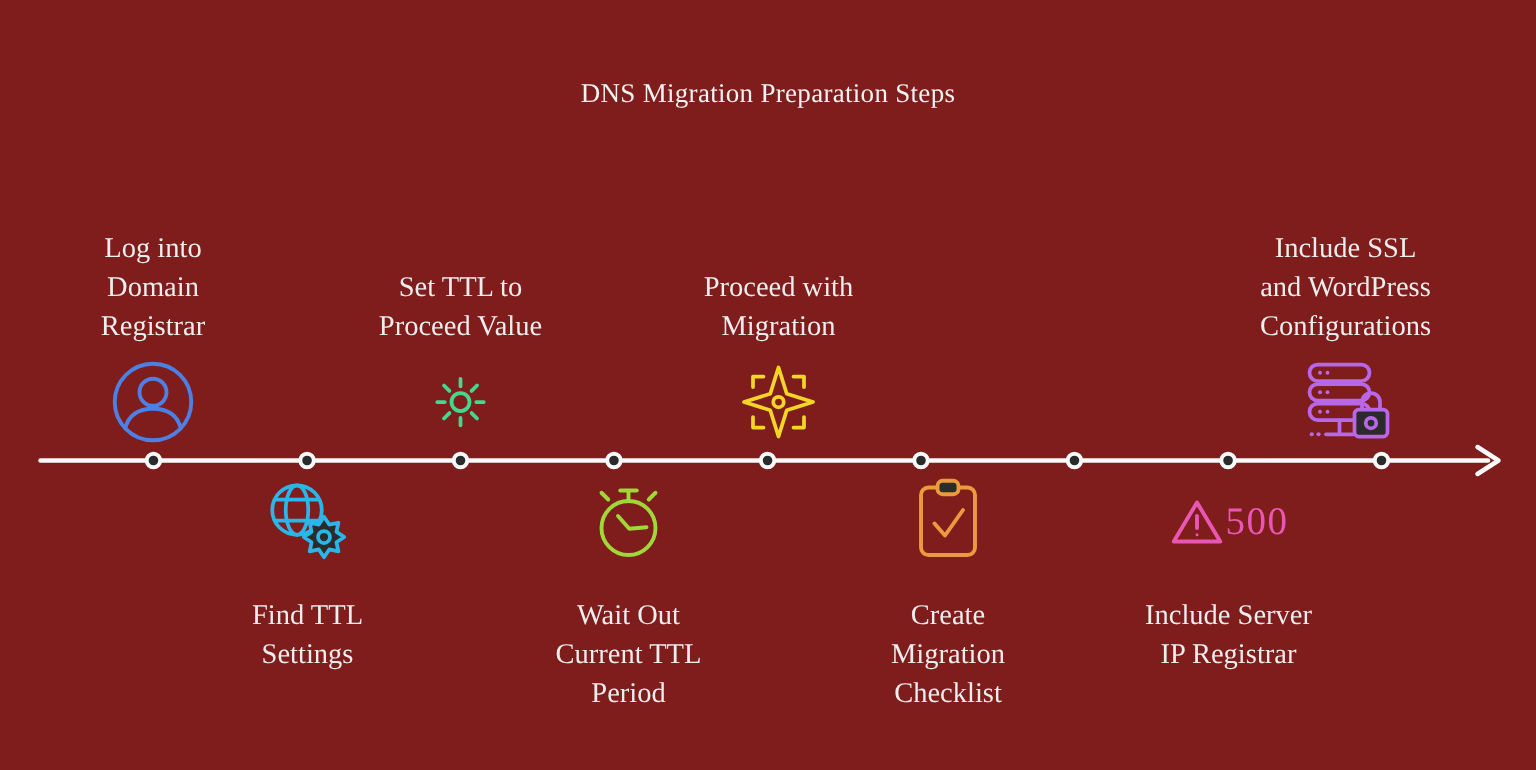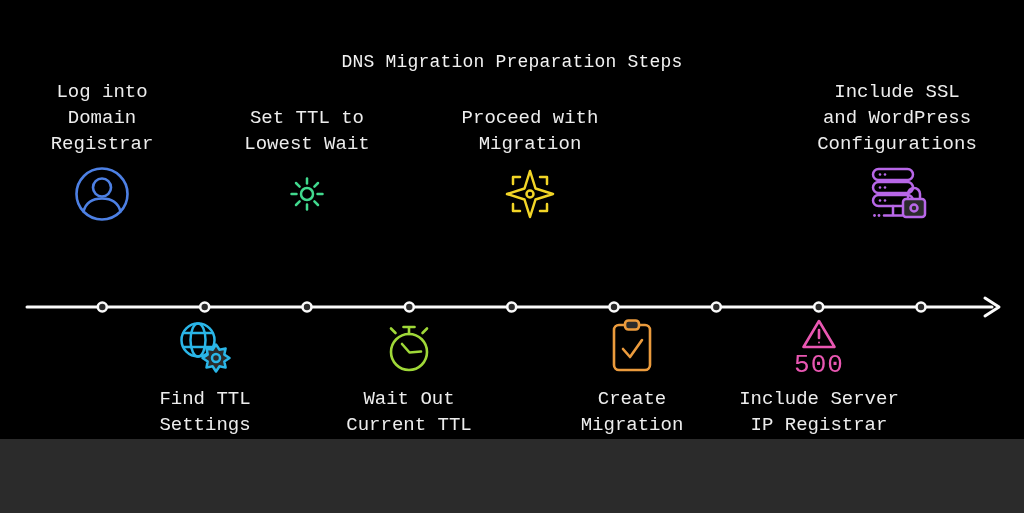--- a/index.html
+++ b/index.html
@@ -1,34 +1,34 @@
 <!DOCTYPE html>
 <html><head>
 <meta charset="utf-8">
 <style>
   html,body{margin:0;padding:0;background:#2b2b2b;}
   .canvas{
-    position:relative;width:1024px;height:439px;background:#000000;
-    font-family:Liberation Mono, monospace;overflow:hidden;
+    position:relative;width:1024px;height:513px;background:#7f1d1d;
+    font-family:Liberation Serif, serif;overflow:hidden;
   }
   .title{
     position:absolute;top:52px;left:0;width:100%;text-align:center;
     color:#f2f2f2;font-size:18px;font-weight:500;letter-spacing:.2px;
   }
   .step{
     position:absolute;width:190px;display:flex;flex-direction:column;align-items:center;
   }
   .step.top{bottom:216px;justify-content:space-between;}
   .step.bottom{top:316px;}
   .label{
     color:#ededed;font-size:19px;line-height:26px;text-align:center;white-space:pre-line;
   }
   .step.top .label{margin-bottom:8px;}
-  .step.bottom .label{margin-top:8px;}
-  .icon{display:flex;flex-direction:column;align-items:center;justify-content:center;}
+  .step.bottom .label{margin-top:20px;}
+  .icon{display:flex;flex-direction:row;align-items:center;justify-content:center;}
   .step.top .icon{height:58px;}
   .step.bottom .icon{height:62px;}
   .badge-500{font-size:26px;line-height:26px;margin-top:2px;letter-spacing:1px;}
   .timeline-svg{position:absolute;left:0;top:293px;}
 </style>
 </head>
 <body>
 
 <div class="canvas">
 
@@ -73,53 +73,53 @@
         <path fill="#2b2b2b" d="M53.5 40 L48.3 43.5 L49.6 49.6 L43.5 48.3 L40 53.5 L36.6 48.3 L30.5 49.6 L31.7 43.5 L26.5 40 L31.7 36.6 L30.5 30.5 L36.6 31.7 L40 26.5 L43.5 31.7 L49.6 30.5 L48.3 36.6 Z"></path>
         <circle cx="40" cy="40" r="4"></circle>
       </svg>
     </div>
     <div class="label">Find TTL
 Settings</div>
   </div>
 
   <div class="step top" style="left:212px">
     <div class="label">Set TTL to
-Lowest Wait</div>
+Proceed Value</div>
     <div class="icon" style="color: rgb(65, 217, 142);">
       <svg width="38" height="38" viewBox="0 0 38 38" fill="none" stroke="currentColor" stroke-width="2.5" stroke-linecap="round">
         <circle cx="19" cy="19" r="6"></circle>
         <line x1="29.5" y1="19" x2="34.5" y2="19"></line>
         <line x1="26.4" y1="26.4" x2="30" y2="30"></line>
         <line x1="19" y1="29.5" x2="19" y2="34.5"></line>
         <line x1="11.6" y1="26.4" x2="8" y2="30"></line>
         <line x1="8.5" y1="19" x2="3.5" y2="19"></line>
         <line x1="11.6" y1="11.6" x2="8" y2="8"></line>
         <line x1="19" y1="8.5" x2="19" y2="3.5"></line>
         <line x1="26.4" y1="11.6" x2="30" y2="8"></line>
       </svg>
     </div>
   </div>
 
-  <div class="step bottom" style="left:314px">
+  <div class="step bottom" style="left:324px">
     <div class="icon" style="color: rgb(159, 216, 56);">
       <svg width="56" height="56" viewBox="0 0 56 56" fill="none" stroke="currentColor" stroke-width="2.6" stroke-linecap="round" stroke-linejoin="round">
         <circle cx="28" cy="33" r="18"></circle>
         <line x1="28" y1="15" x2="28" y2="9"></line>
         <line x1="22.5" y1="8" x2="33.5" y2="8"></line>
         <line x1="14.5" y1="14" x2="10" y2="9.5"></line>
         <line x1="41.5" y1="14" x2="46" y2="9.5"></line>
         <path d="M21 25 L28.5 33.5 L40 32.5"></path>
       </svg>
     </div>
     <div class="label">Wait Out
 Current TTL
 Period</div>
   </div>
 
-  <div class="step top" style="left:435px">
+  <div class="step top" style="left:424px">
     <div class="label">Proceed with
 Migration</div>
     <div class="icon" style="color: rgb(242, 213, 39);">
       <svg width="56" height="56" viewBox="0 0 56 56" fill="none" stroke="currentColor" stroke-width="2.5" stroke-linecap="round" stroke-linejoin="round">
         <path d="M28 5 L33.5 22.5 L51 28 L33.5 33.5 L28 51 L22.5 33.5 L5 28 L22.5 22.5 Z"></path>
         <circle cx="28" cy="28" r="3.5"></circle>
         <polyline points="11,18 11,11 18,11"></polyline>
         <polyline points="38,11 45,11 45,18"></polyline>
         <polyline points="11,38 11,45 18,45"></polyline>
         <polyline points="38,45 45,45 45,38"></polyline>

